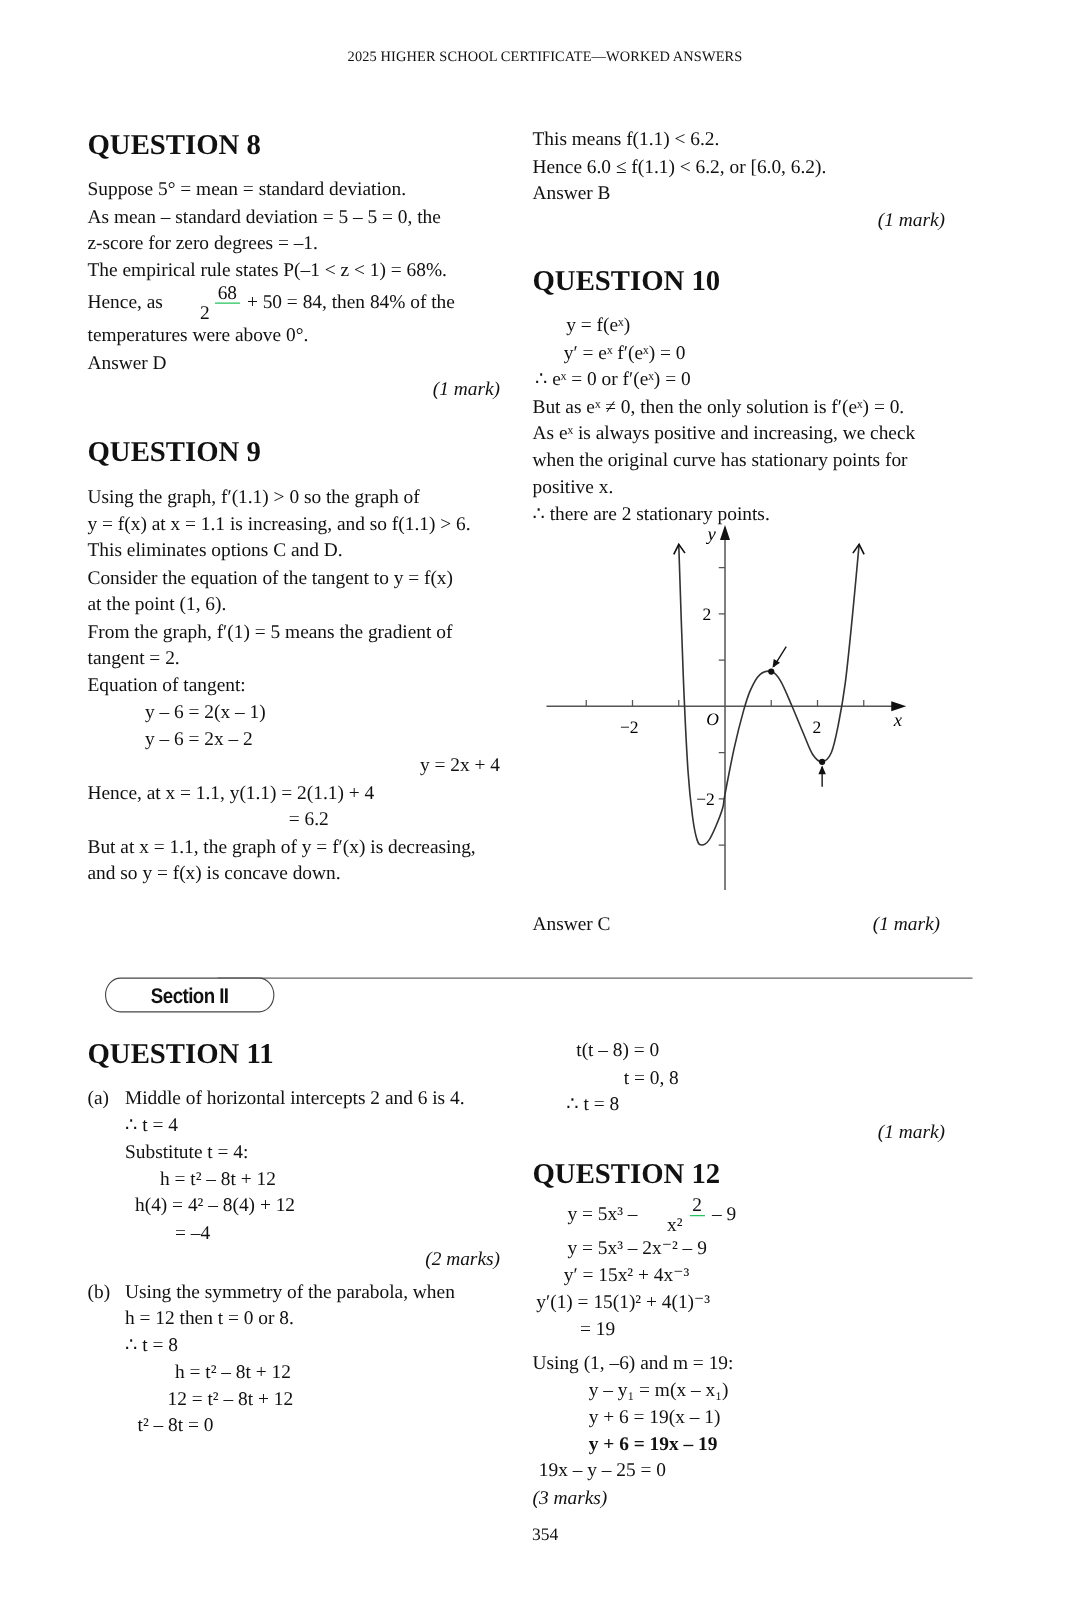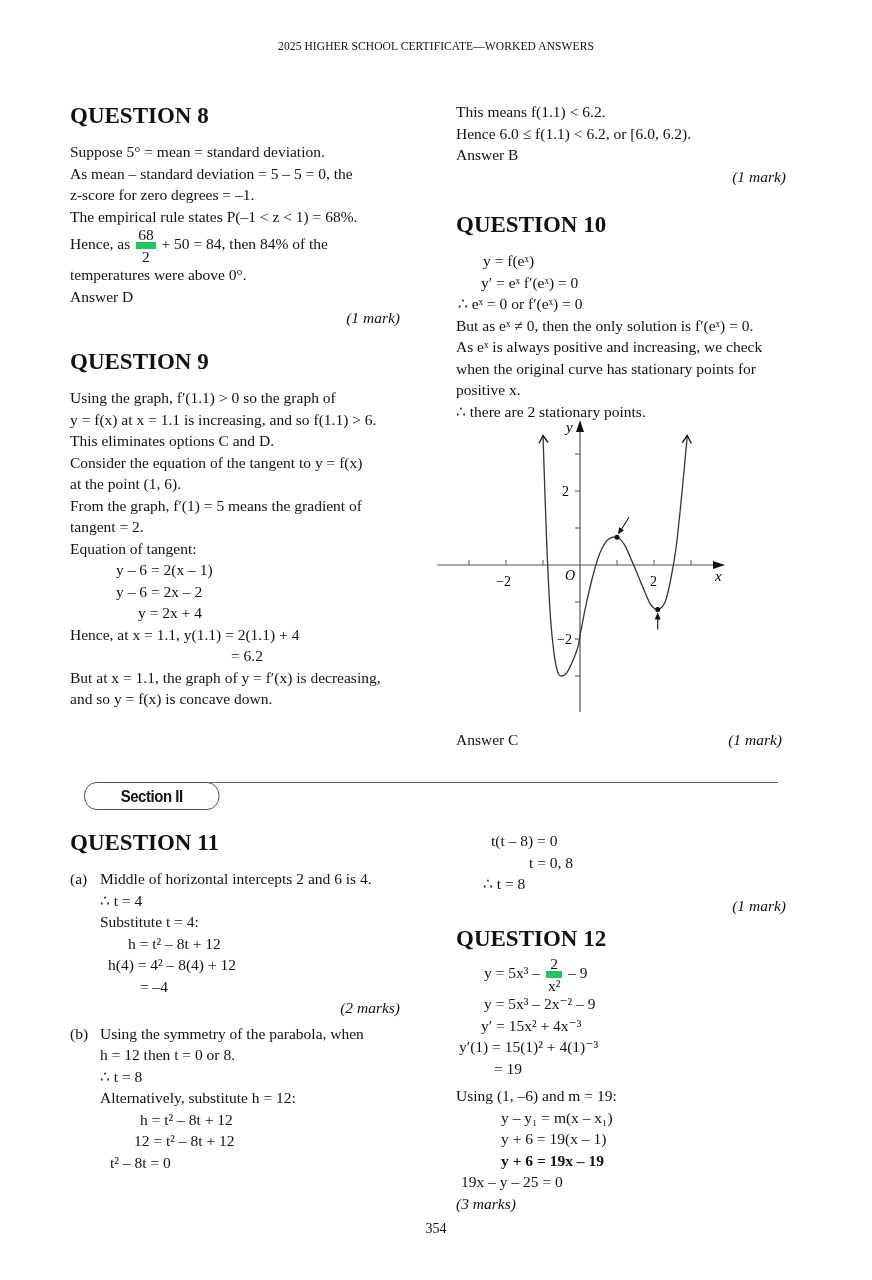--- a/index.html
+++ b/index.html
@@ -2,28 +2,28 @@
 <html><head>
 <meta charset="utf-8">
 <style>
   html, body { margin: 0; padding: 0; background: #ffffff; }
   body { width: 872px; height: 1280px; position: relative; overflow: hidden;
          font-family: "Liberation Serif", "DejaVu Serif", serif; color: #111; font-size: 15.5px; }
   .header { position: absolute; top: 40px; left: 0; width: 872px; text-align: center;
             font-size: 11.5px; letter-spacing: 0.1px; }
   .col { position: absolute; width: 330px; }
   .col-left { left: 70px; }
-  .col-right { left: 456px; }
+  .col-right { left: 426px; }
   .q-title { font-weight: bold; font-size: 23px; margin: 0 0 12px 0; }
   .line { line-height: 21.5px; white-space: nowrap; }
   .mark { text-align: right; font-style: italic; line-height: 21.5px; }
   .indent1 { padding-left: 46px; }
   .indent2 { padding-left: 30px; }
   .frac { display: inline-block; vertical-align: middle; text-align: center; margin: 0 2px; line-height: 15px; }
-  .frac .num { display: block; border-bottom: 7px solid #22c55e; padding: 0 2px; }
+  .frac .num { display: block; border-bottom: 1px solid #22c55e; padding: 0 2px; margin-left: 36px; }
   .frac .den { display: block; padding: 0 2px; }
   .section-bar { position: absolute; left: 84px; top: 782px; width: 694px; height: 30px; }
   .section-rule { position: absolute; left: 90px; top: 0; width: 604px; border-top: 1.2px solid #666; }
   .section-pill { position: absolute; left: 0; top: 0; width: 154px; height: 28px; border: 1.2px solid #444;
                   border-radius: 15px; box-sizing: border-box; background: #fff; text-align: center;
                   font-family: "Liberation Sans", "DejaVu Sans", sans-serif; font-weight: bold; font-size: 17px;
                   line-height: 28px; letter-spacing: -0.5px; transform: scaleX(0.88); transform-origin: left center; }
   .page-num { position: absolute; top: 1221px; left: 0; width: 872px; text-align: center; font-size: 14px; }
   .graph { position: absolute; left: 437px; top: 416px; }
   .answer-row { display: flex; justify-content: space-between; line-height: 21.5px; }
@@ -58,21 +58,21 @@
   <div class="line">Using the graph, f′(1.1) &gt; 0 so the graph of</div>
   <div class="line">y = f(x) at x = 1.1 is increasing, and so f(1.1) &gt; 6.</div>
   <div class="line">This eliminates options C and D.</div>
   <div class="line">Consider the equation of the tangent to y = f(x)</div>
   <div class="line">at the point (1, 6).</div>
   <div class="line">From the graph, f′(1) = 5 means the gradient of</div>
   <div class="line">tangent = 2.</div>
   <div class="line">Equation of tangent:</div>
   <div class="line indent1">y – 6 = 2(x – 1)</div>
   <div class="line indent1">y – 6 = 2x – 2</div>
-  <div class="line" style="padding-left:68px;">y = 2x + 4</div>
+  <div class="line" style="padding-left:68px;text-align:right;">y = 2x + 4</div>
   <div class="line">Hence, at x = 1.1, y(1.1) = 2(1.1) + 4</div>
   <div class="line" style="padding-left:161px;">= 6.2</div>
   <div class="line">But at x = 1.1, the graph of y = f′(x) is decreasing,</div>
   <div class="line">and so y = f(x) is concave down.</div>
 </div>
 
 <div class="col col-right" style="top:101px;">
   <div class="line">This means f(1.1) &lt; 6.2.</div>
   <div class="line">Hence 6.0 ≤ f(1.1) &lt; 6.2, or [6.0, 6.2).</div>
   <div class="line">Answer B</div>
@@ -151,21 +151,20 @@
   <div class="line indent2">Substitute t = 4:</div>
   <div class="line" style="padding-left:58px;">h = t² – 8t + 12</div>
   <div class="line" style="padding-left:38px;">h(4) = 4² – 8(4) + 12</div>
   <div class="line" style="padding-left:70px;">= –4</div>
   <div class="mark">(2 marks)</div>
   <div class="line" style="margin-top:4px;">
     <span style="display:inline-block;width:30px;">(b)</span><span>Using the symmetry of the parabola, when</span>
   </div>
   <div class="line indent2">h = 12 then t = 0 or 8.</div>
   <div class="line indent2">∴ t = 8</div>
-  <div class="line indent2">Alternatively, substitute h = 12:</div>
   <div class="line" style="padding-left:70px;">h = t² – 8t + 12</div>
   <div class="line" style="padding-left:64px;">12 = t² – 8t + 12</div>
   <div class="line" style="padding-left:40px;">t² – 8t = 0</div>
 </div>
 
 <div class="col col-right" style="top:830px;">
   <div class="line" style="padding-left:35px;">t(t – 8) = 0</div>
   <div class="line" style="padding-left:73px;">t = 0, 8</div>
   <div class="line" style="padding-left:27px;">∴ t = 8</div>
   <div class="mark">(1 mark)</div>

